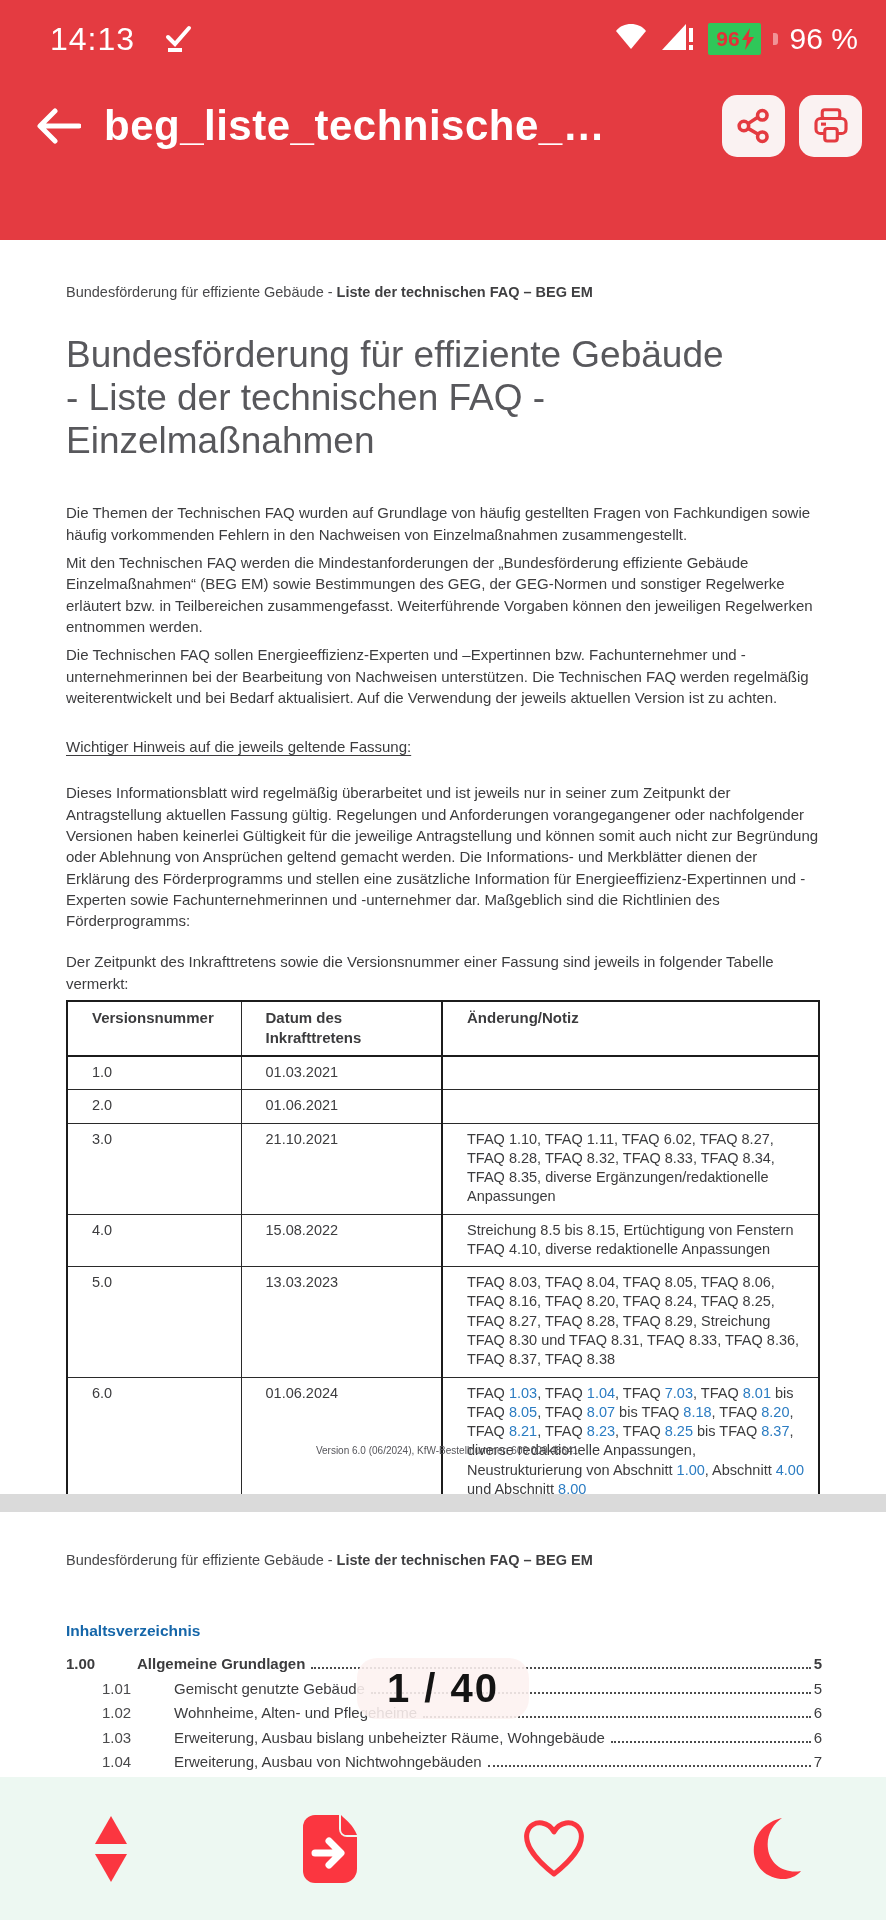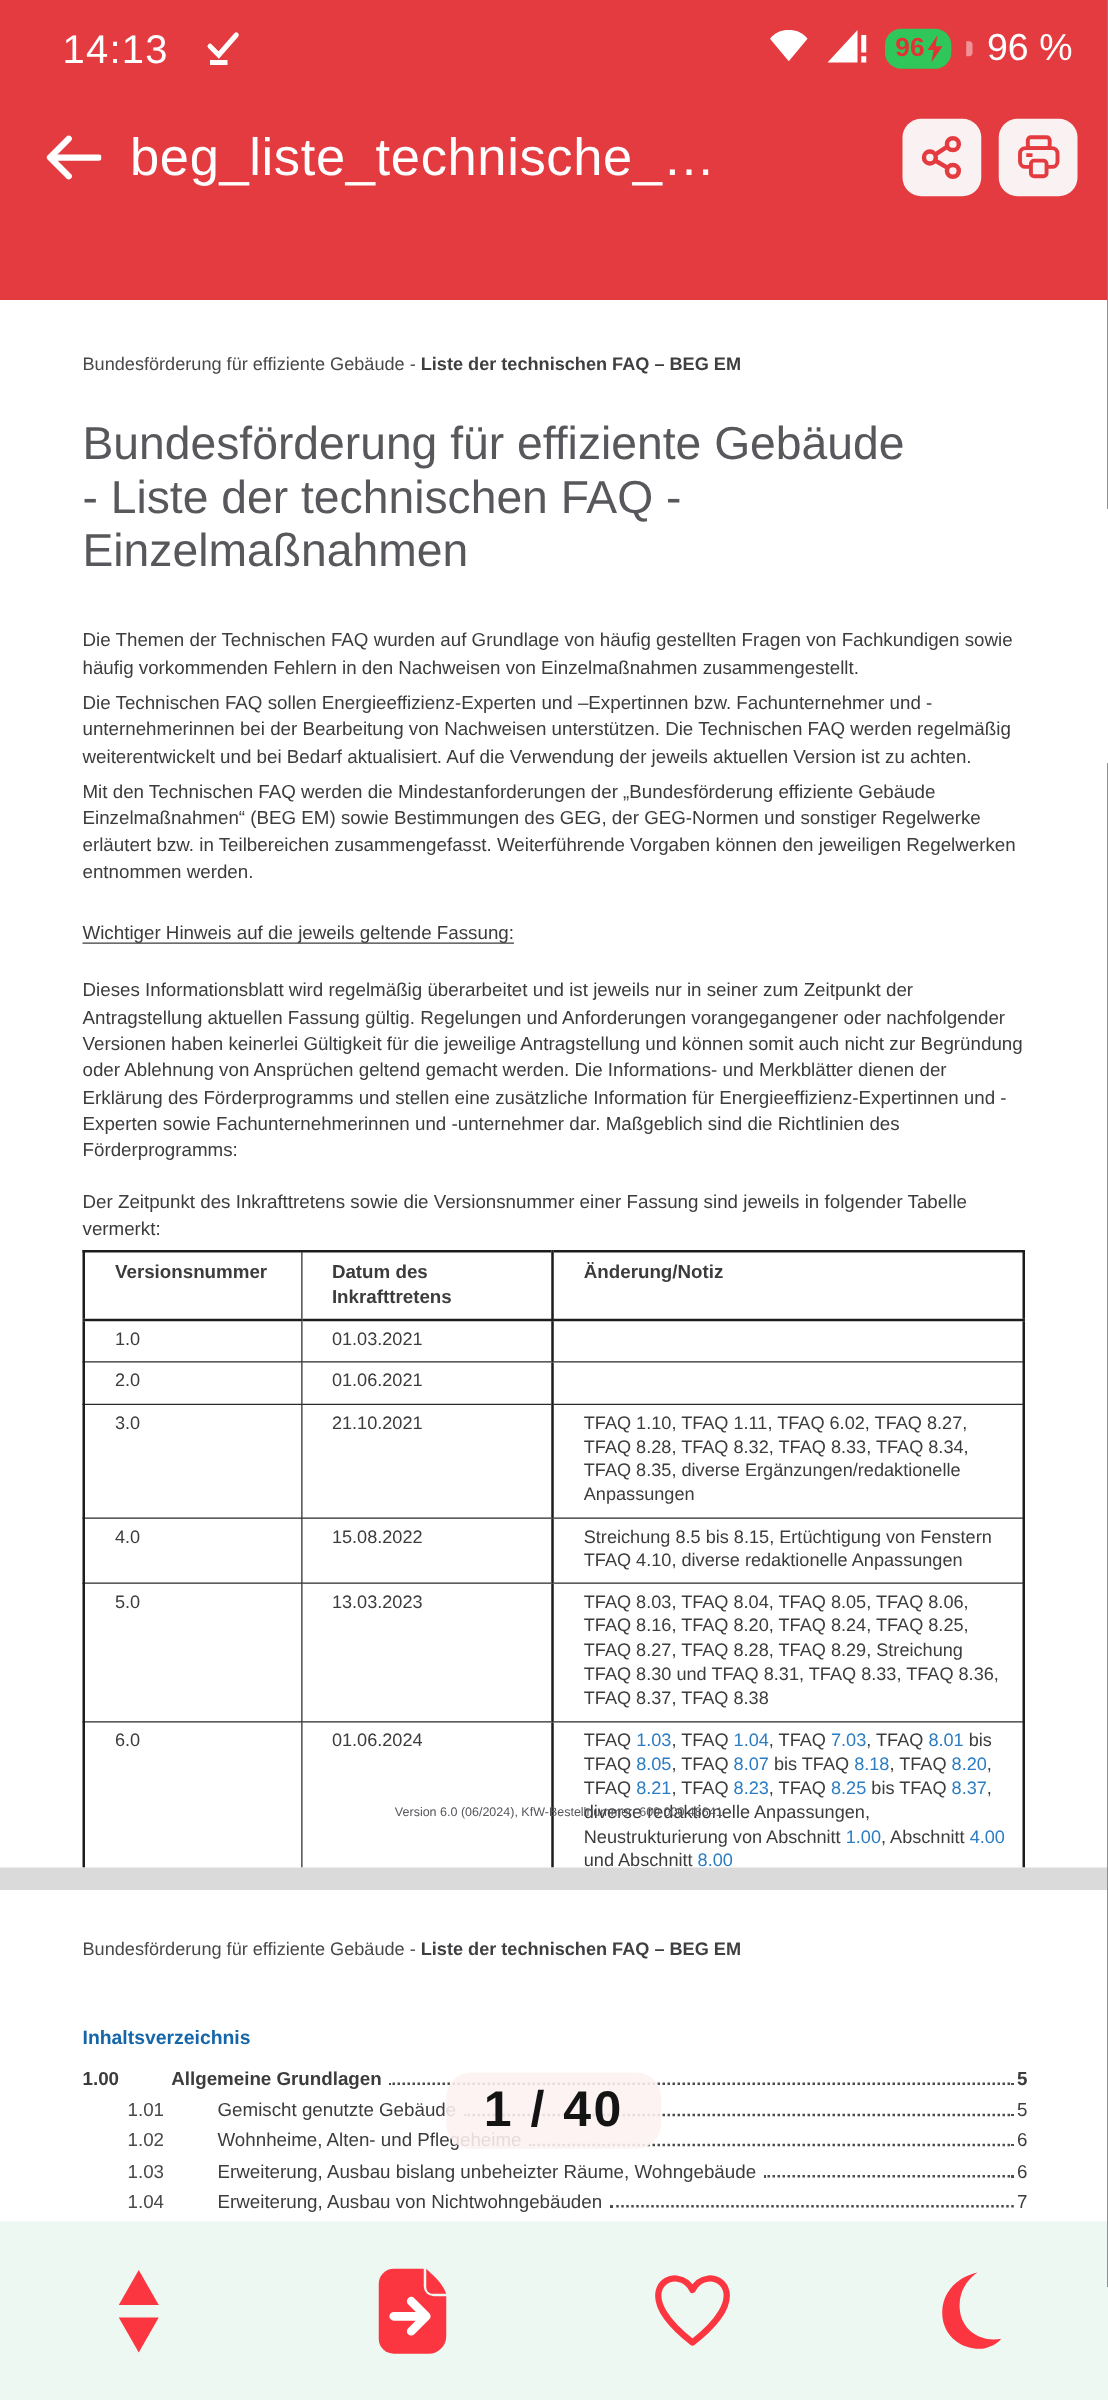--- a/index.html
+++ b/index.html
@@ -15,28 +15,28 @@
   .screen{position:relative;width:886px;height:1920px;margin:0 auto;background:#fff;
           overflow:hidden;font-family:"Liberation Sans",sans-serif;color:var(--ink)}
 
   
   .red-head{position:absolute;top:0;left:0;width:886px;height:240px;background:var(--red)}
   .statusbar{display:flex;align-items:center;justify-content:space-between;
              height:72px;padding:6px 28px 0 50px;color:#fff}
   .sb-left{display:flex;align-items:center;gap:26px}
   .sb-time{font-size:32px;letter-spacing:1px}
   .sb-right{display:flex;align-items:center;gap:12px}
-  .battery-pill{display:flex;align-items:center;gap:1px;background:#2fc759;border-radius:13px;
+  .battery-pill{display:flex;align-items:center;gap:1px;background:#2fc759;border-radius:2px;
                 padding:2px 6px 2px 8px;height:32px}
   .battery-pill .pct{color:#e23237;font-size:21px;font-weight:bold}
   .battery-nub{width:5px;height:12px;background:rgba(255,255,255,.45);border-radius:0 3px 3px 0}
   .sb-pct{font-size:30px}
   .appbar{display:flex;align-items:center;padding:22px 24px 0 26px}
   .back-btn{width:64px;height:64px;display:flex;align-items:center;justify-content:center;flex:0 0 auto}
-  .appbar-title{flex:1;color:#fff;font-size:42px;font-weight:400;white-space:nowrap;
+  .appbar-title{flex:1;color:#fff;font-size:42px;font-weight:700;white-space:nowrap;
                 overflow:hidden;margin-left:14px;letter-spacing:.5px}
   .appbar-actions{display:flex;gap:14px}
   .icon-btn{width:63px;height:62px;background:#faf2f2;border-radius:15px;
             display:flex;align-items:center;justify-content:center}
 
   
   .page1{position:absolute;top:240px;left:0;width:886px;height:1254px;background:#fff;
          padding:42px 66px 0 66px;font-size:15px;line-height:1.42;overflow:hidden}
   .doc-headline{font-size:14.5px;color:#48484a}
   .doc-headline b{color:#3f3f41}
@@ -158,22 +158,22 @@
     <div class="doc-headline"><span>Bundesförderung für effiziente Gebäude - </span><b>Liste der technischen FAQ – BEG EM</b></div>
 
     <div class="doc-title" id="doc-title">
         <div>Bundesförderung für effiziente Gebäude</div>
         <div>- Liste der technischen FAQ -</div>
         <div>Einzelmaßnahmen</div>
       </div>
 
     <div class="pblock" id="paras">
         <p class="para">Die Themen der Technischen FAQ wurden auf Grundlage von häufig gestellten Fragen von Fachkundigen sowie häufig vorkommenden Fehlern in den Nachweisen von Einzelmaßnahmen zusammengestellt.</p>
+        <p class="para">Mit den Technischen FAQ werden die Mindestanforderungen der „Bundesförderung effiziente Gebäude Einzelmaßnahmen“ (BEG EM) sowie Bestimmungen des GEG, der GEG-Normen und sonstiger Regelwerke erläutert bzw. in Teilbereichen zusammengefasst. Weiterführende Vorgaben können den jeweiligen Regelwerken entnommen werden.</p>
         <p class="para">Die Technischen FAQ sollen Energieeffizienz-Experten und –Expertinnen bzw. Fachunternehmer und -unternehmerinnen bei der Bearbeitung von Nachweisen unterstützen. Die Technischen FAQ werden regelmäßig weiterentwickelt und bei Bedarf aktualisiert. Auf die Verwendung der jeweils aktuellen Version ist zu achten.</p>
-        <p class="para">Mit den Technischen FAQ werden die Mindestanforderungen der „Bundesförderung effiziente Gebäude Einzelmaßnahmen“ (BEG EM) sowie Bestimmungen des GEG, der GEG-Normen und sonstiger Regelwerke erläutert bzw. in Teilbereichen zusammengefasst. Weiterführende Vorgaben können den jeweiligen Regelwerken entnommen werden.</p>
       </div>
 
     <div class="notice-head">Wichtiger Hinweis auf die jeweils geltende Fassung:</div>
     <div class="notice-body">Dieses Informationsblatt wird regelmäßig überarbeitet und ist jeweils nur in seiner zum Zeitpunkt der Antragstellung aktuellen Fassung gültig. Regelungen und Anforderungen vorangegangener oder nachfolgender Versionen haben keinerlei Gültigkeit für die jeweilige Antragstellung und können somit auch nicht zur Begründung oder Ablehnung von Ansprüchen geltend gemacht werden. Die Informations- und Merkblätter dienen der Erklärung des Förderprogramms und stellen eine zusätzliche Information für Energieeffizienz-Expertinnen und -Experten sowie Fachunternehmerinnen und -unternehmer dar. Maßgeblich sind die Richtlinien des Förderprogramms:</div>
 
     <div class="table-intro">Der Zeitpunkt des Inkrafttretens sowie die Versionsnummer einer Fassung sind jeweils in folgender Tabelle vermerkt:</div>
 
     <table class="vers">
       <colgroup>
           <col class="c1">

